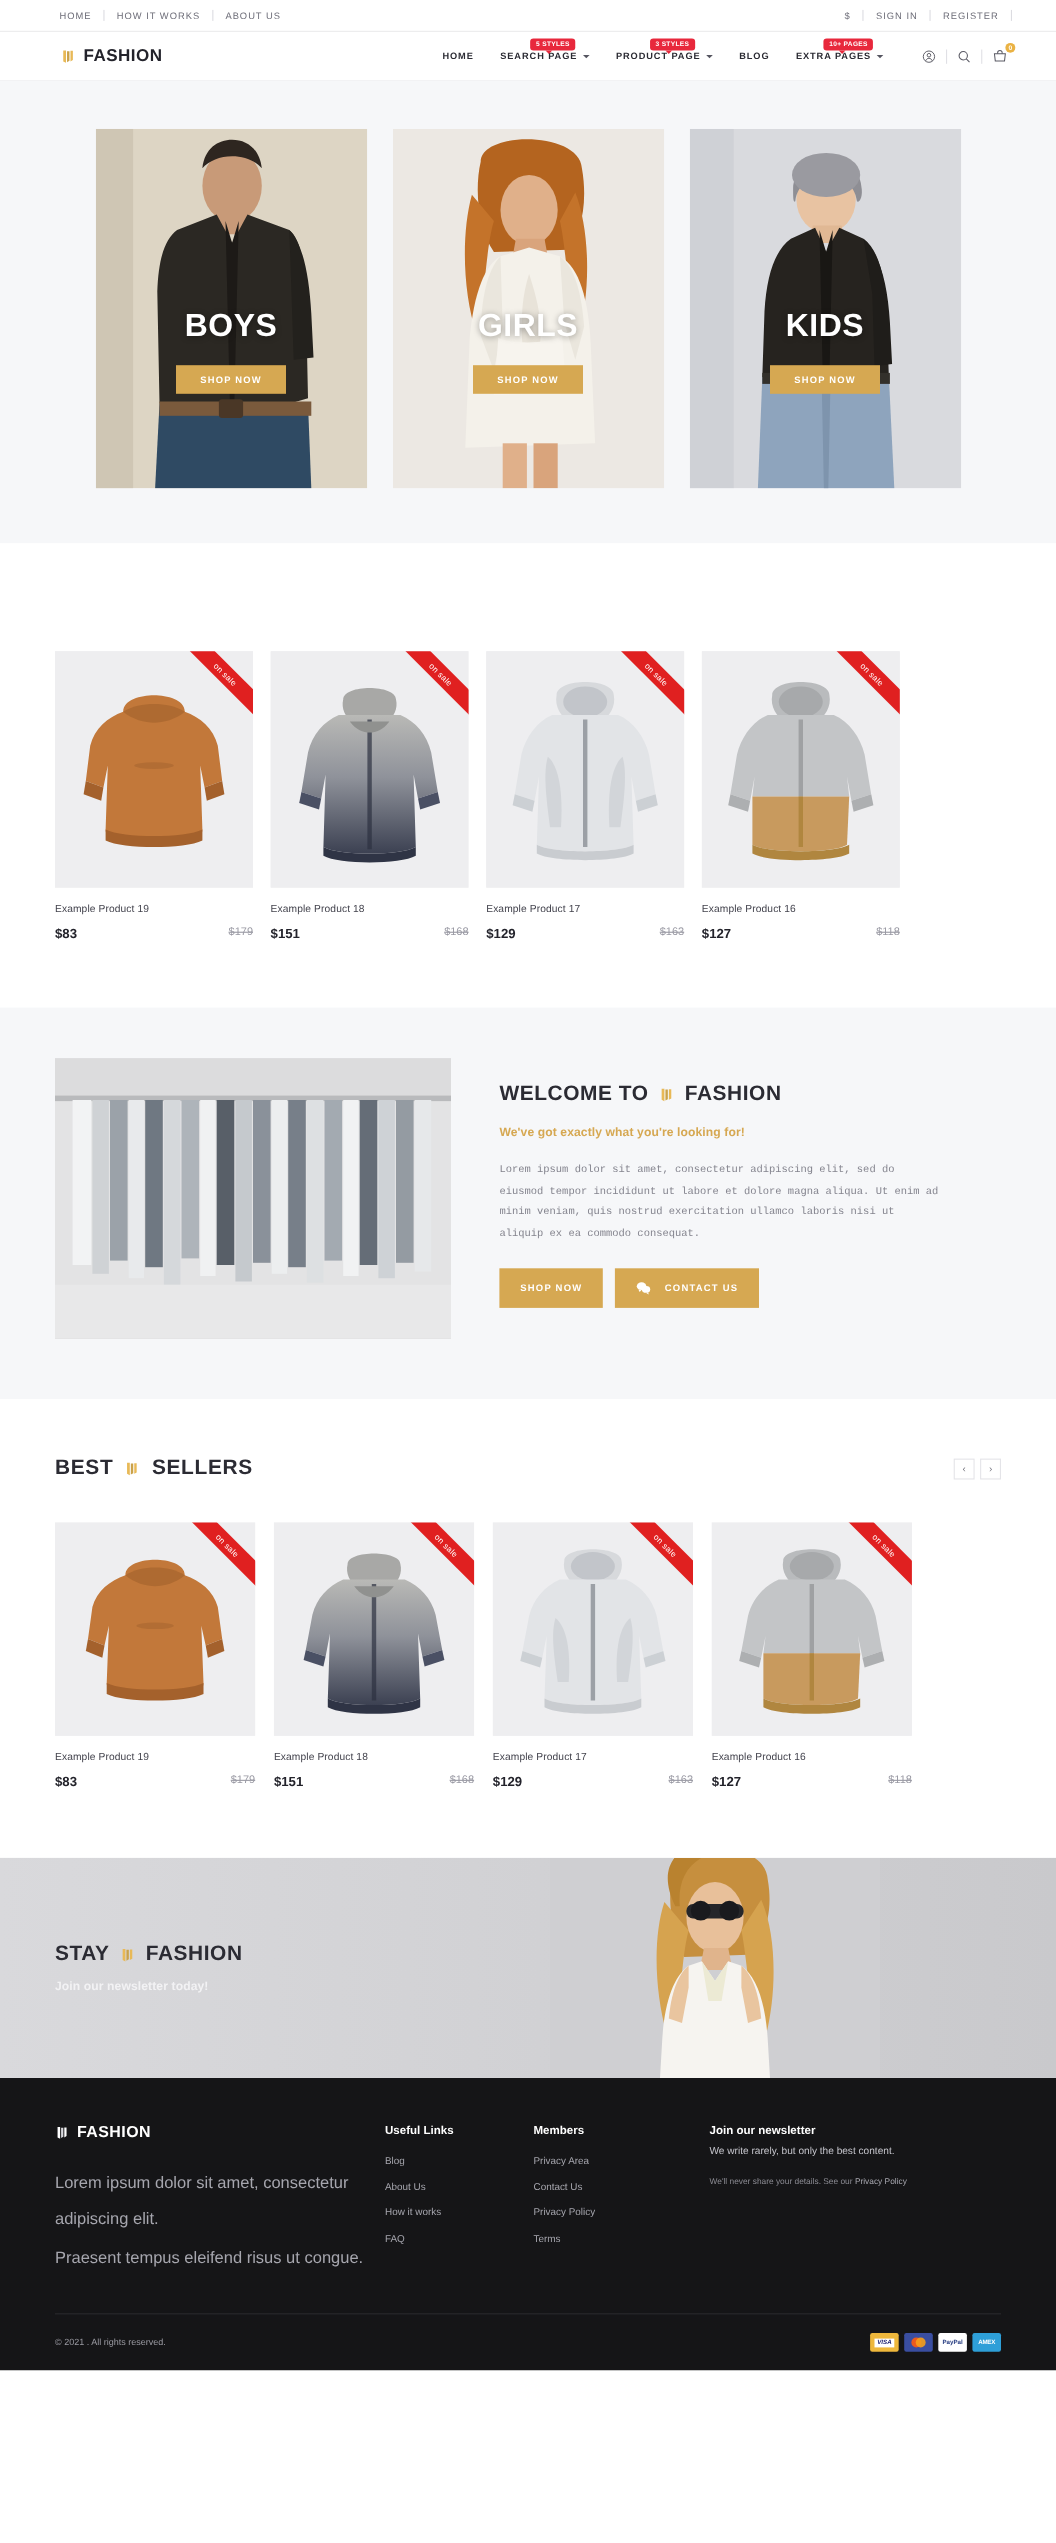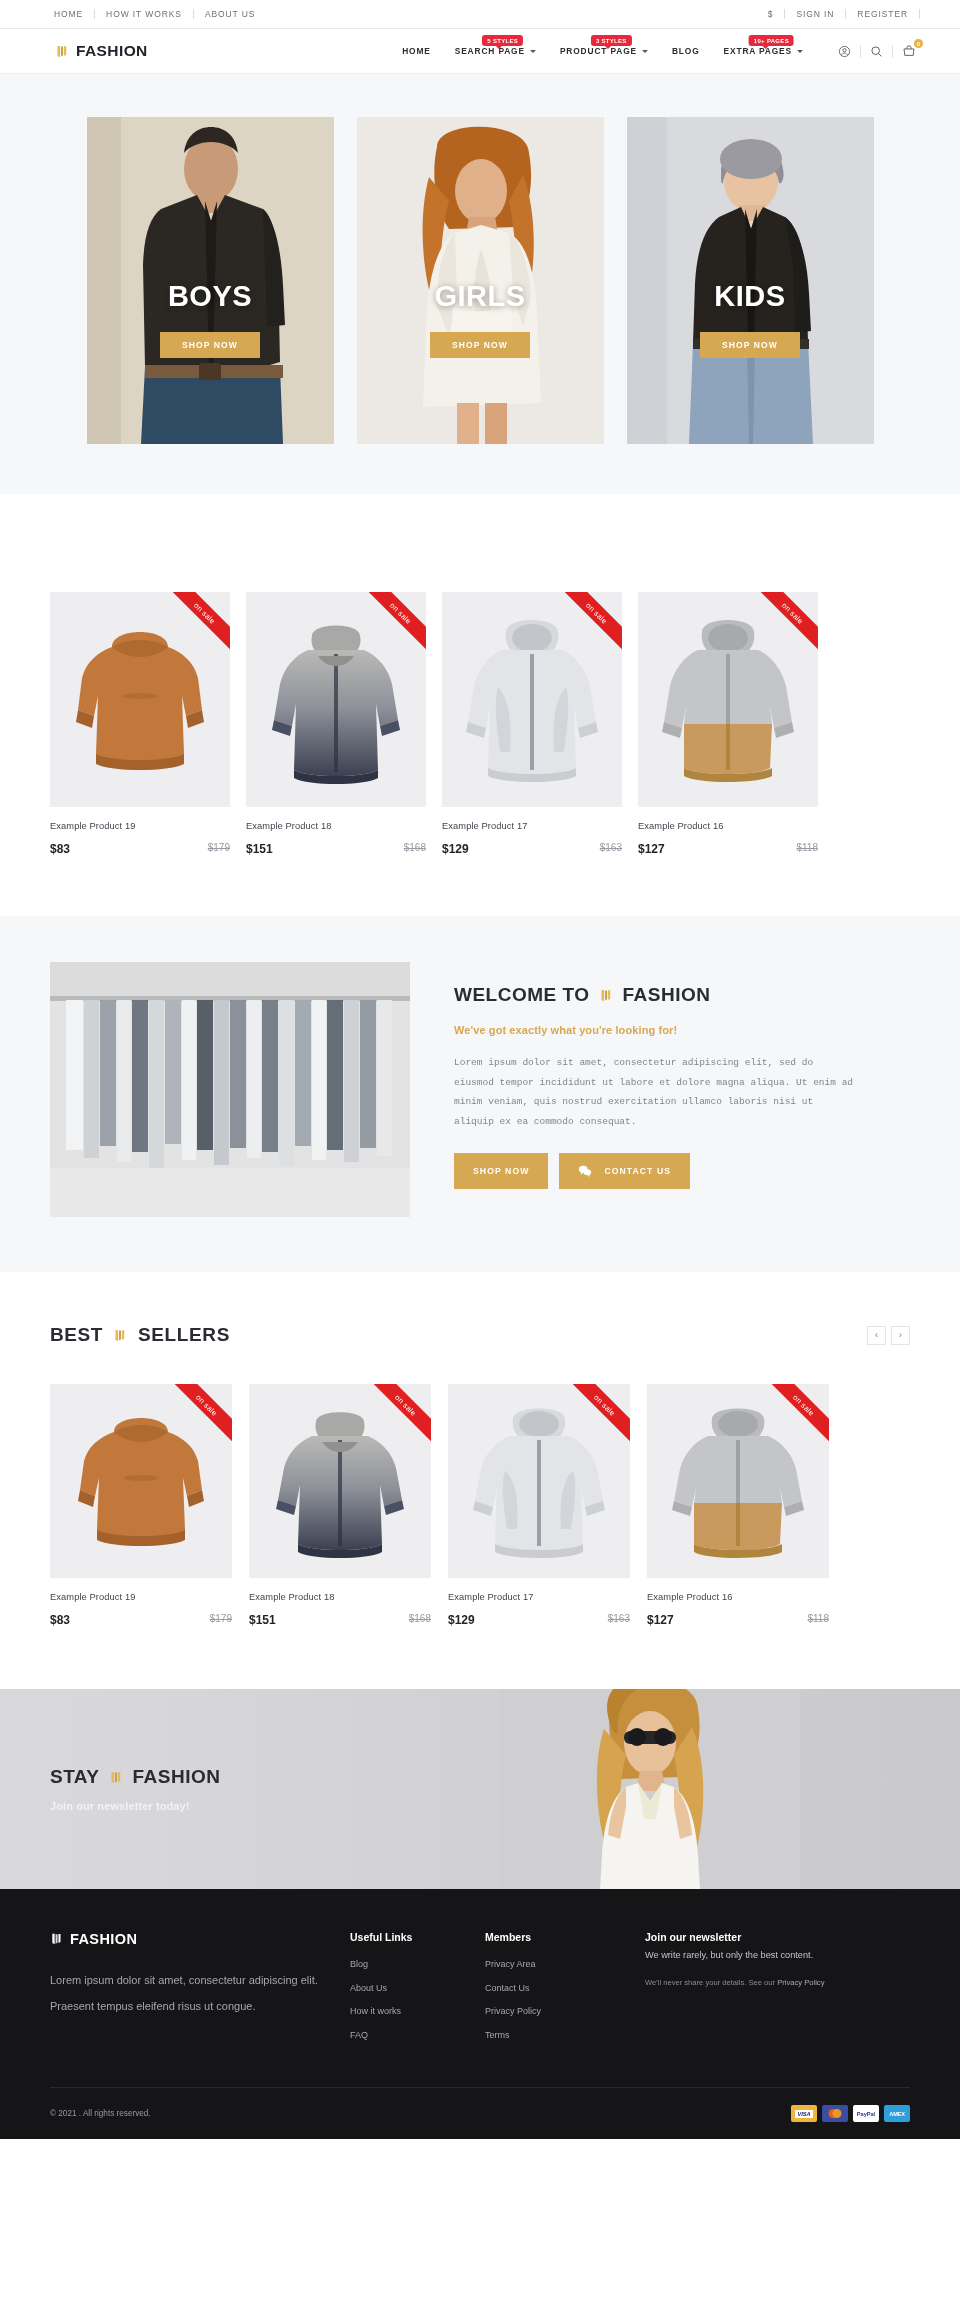--- a/index.html
+++ b/index.html
@@ -293,21 +293,21 @@
   .footer { background: #151517; padding: 42px 0 0; color: #cfcfd4; }
   .foot-cols { display: flex; }
   .fc-brand { width: 300px; }
   .fc-links { width: 135px; }
   .fc-members { width: 160px; }
   .fc-news { flex: 1; }
   .foot-brand {
     display: flex; align-items: center; gap: 6px;
   }
   .foot-brand-name { font-size: 14.5px; font-weight: bold; color: #fff; letter-spacing: .4px; }
-  .foot-p { margin-top: 21px; font-size: 11px; color: #a6a6ae; line-height: 2.2; }
+  .foot-p { margin-top: 21px; font-size: 15px; color: #a6a6ae; line-height: 2.2; }
   .foot-h { font-size: 10.5px; font-weight: bold; color: #fff; margin-bottom: 16px; }
   .foot-link {
     display: block;
     font-size: 9px;
     color: #a6a6ae;
     text-decoration: none;
     margin-bottom: 13.5px;
   }
   .news-line { font-size: 9.2px; color: #c4c4cb; margin-top: 2px; }
   .news-small { font-size: 7.6px; color: #8b8b93; margin-top: 18px; }

